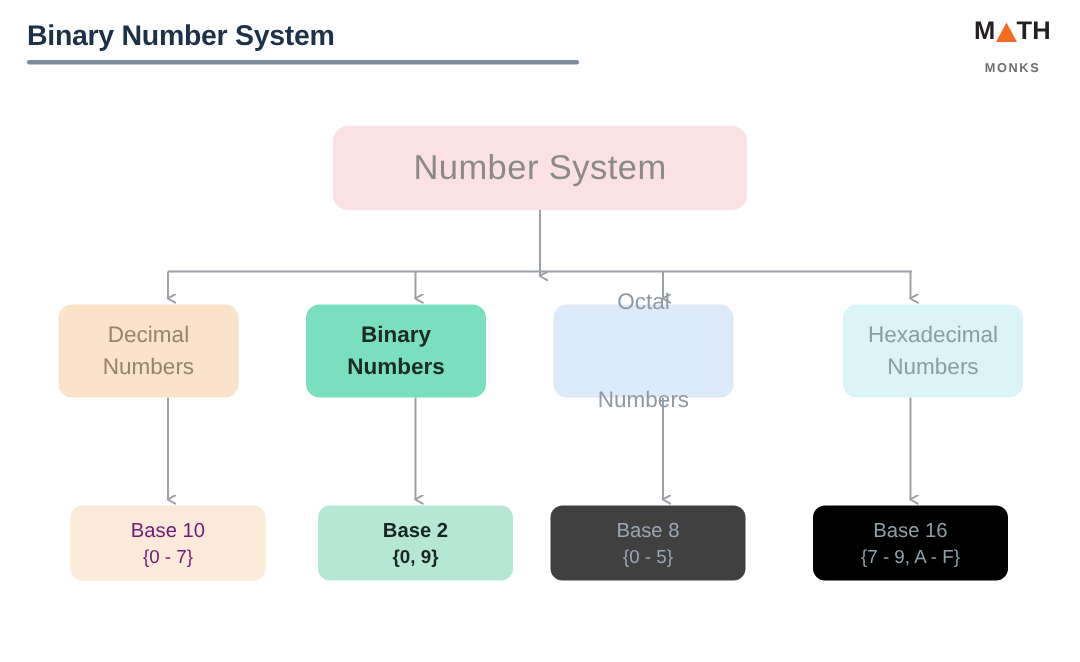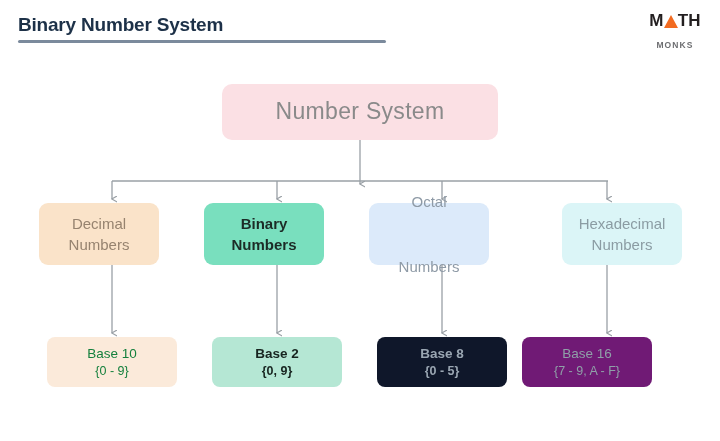--- a/index.html
+++ b/index.html
@@ -145,24 +145,24 @@
   
   .node-l3 {
     top: 337px;
     width: 130px;
     height: 50px;
     font-size: 13.5px;
     border-radius: 8px;
   }
   .node-l3 .sub { font-size: 12.5px; }
 
-  .b-decimal { left: 47px;  background: #fbeada; color: #15803d; }
+  .b-decimal { left: 47px;  background: #fbeada; color: #701a75; }
   .b-binary  { left: 212px; background: #b5e7d4; color: #17241f; font-weight: 700; }
-  .b-octal   { left: 377px; background: #0f172a; color: #9aa6b2; font-weight: bold; }
-  .b-hex     { left: 522px; background: #701a75; color: #8fa0a8; }
+  .b-octal   { left: 367px; background: #404040; color: #9aa6b2; }
+  .b-hex     { left: 542px; background: #000000; color: #8fa0a8; }
 
   .node .line:first-child { margin-bottom: 1px; }
 </style>
 </head>
 <body>
 
 <div class="page">
 
   <div class="title-block">
     <div class="page-title">Binary Number System</div>
@@ -224,21 +224,21 @@
       <span class="line">Numbers</span>
     </div>
 
     <div class="node node-l2 n-hex">
       <span class="line">Hexadecimal</span>
       <span class="line">Numbers</span>
     </div>
 
     <div class="node node-l3 b-decimal">
       <span class="line">Base 10</span>
-      <span class="sub">{0 - 9}</span>
+      <span class="sub">{0 - 7}</span>
     </div>
 
     <div class="node node-l3 b-binary">
       <span class="line">Base 2</span>
       <span class="sub">{0, 9}</span>
     </div>
 
     <div class="node node-l3 b-octal">
       <span class="line">Base 8</span>
       <span class="sub">{0 - 5}</span>

